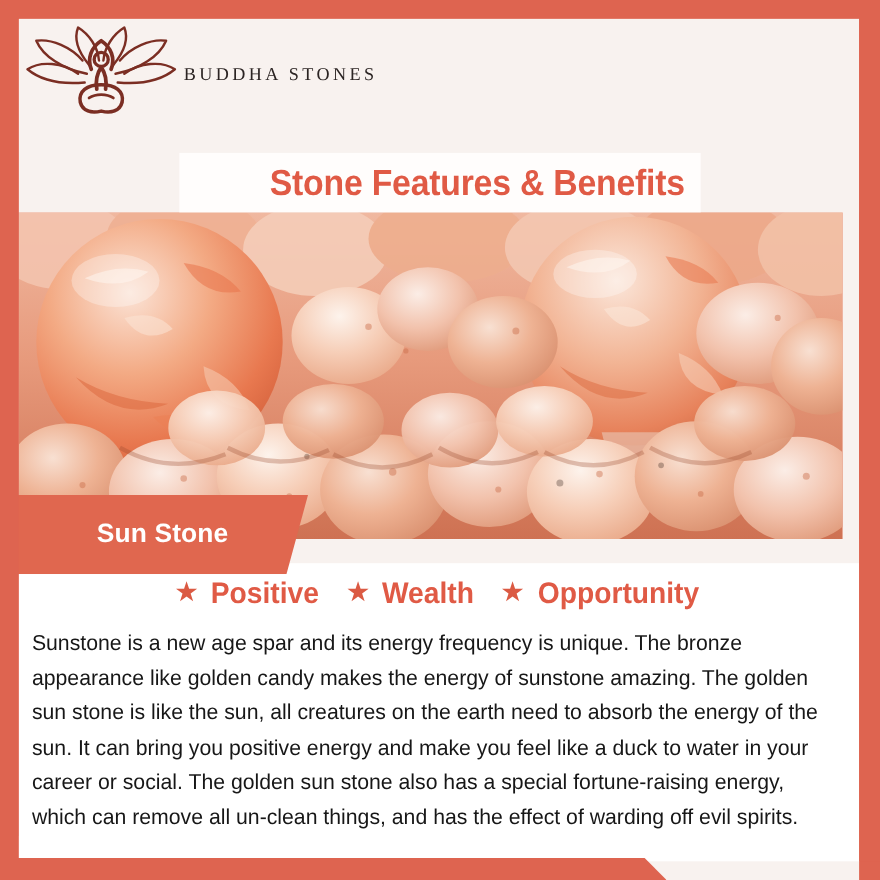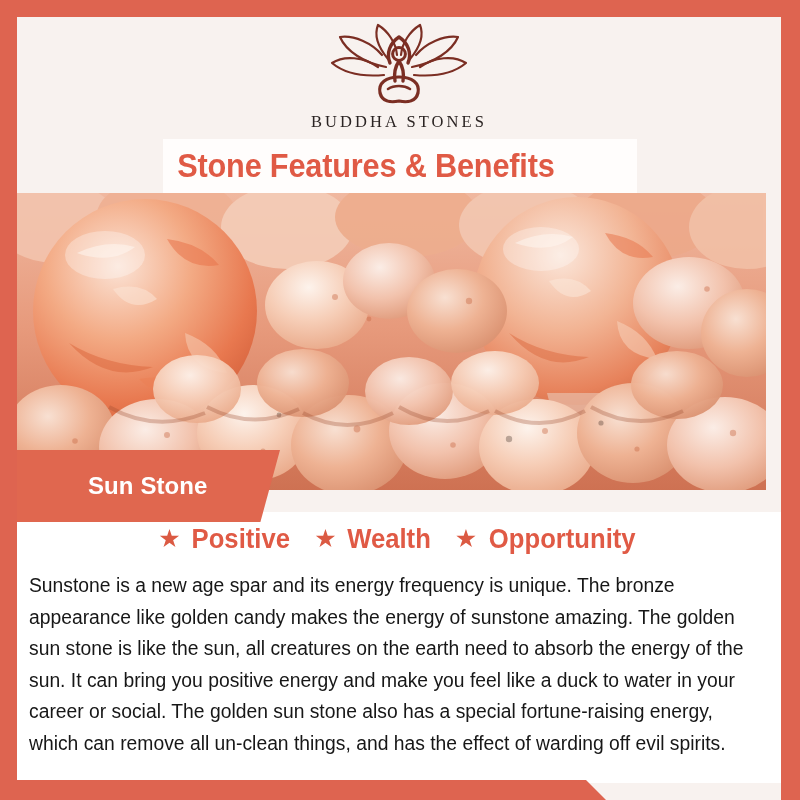--- a/index.html
+++ b/index.html
@@ -38,41 +38,41 @@
     position:absolute;
     left:17px; top:17px;
     width:764px; height:176px;
     background:#F8F2EF;
     z-index:3;
   }
   .logo-wrap {
     position:absolute;
     left:0; top:6px;
     width:764px;
-    display:flex; flex-direction:column;
+    display:flex; flex-direction:row;
     align-items:center;
   }
   .logo-mark { width:150px; height:84px; display:block; }
   .brand-name {
     margin-top:5px;
     font-family:"Liberation Serif", serif;
     font-size:16.5px;
     letter-spacing:3.1px;
     color:#2b2423;
     white-space:nowrap;
   }
 
   
   .title-band {
     position:absolute;
     left:163px; top:139px;
     width:474px; height:54px;
     background:#FFFDFC;
     z-index:4;
-    display:flex; align-items:center; justify-content:flex-start;
+    display:flex; align-items:center; justify-content:flex-end;
   }
   .title-text {
     font-family:"Liberation Sans Narrow","Liberation Sans", sans-serif;
     font-weight:bold;
     font-size:33px;
     letter-spacing:-0.2px;
     color:#E05A45;
     transform:scaleX(0.93);
     white-space:nowrap;
   }

